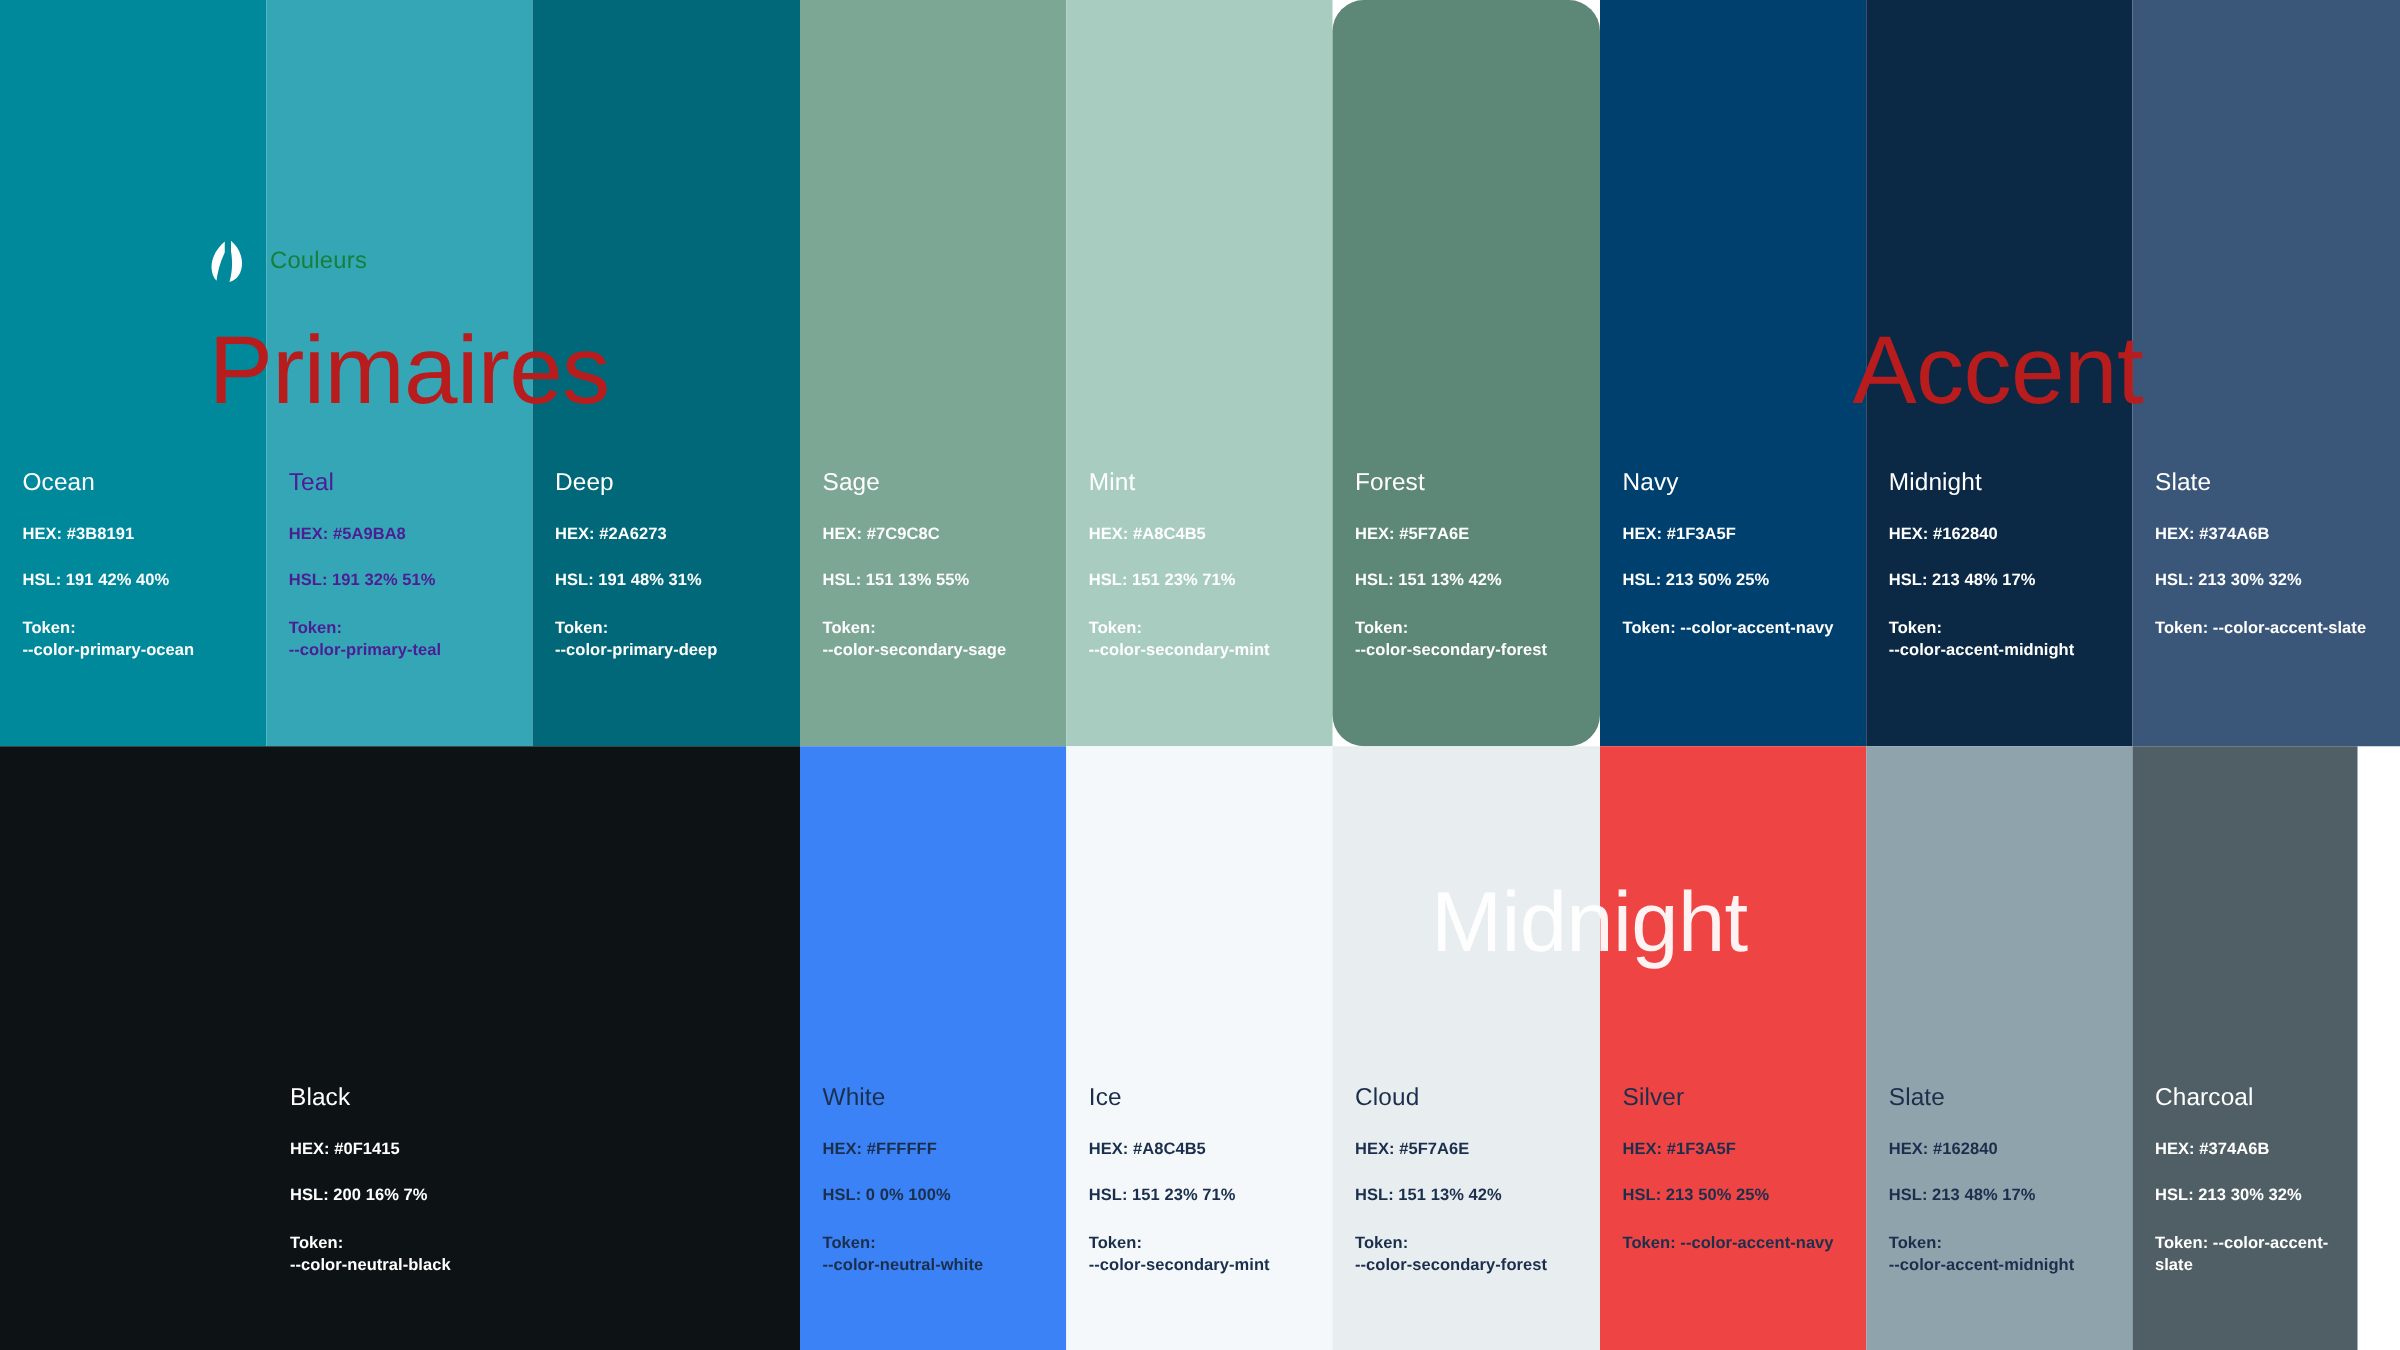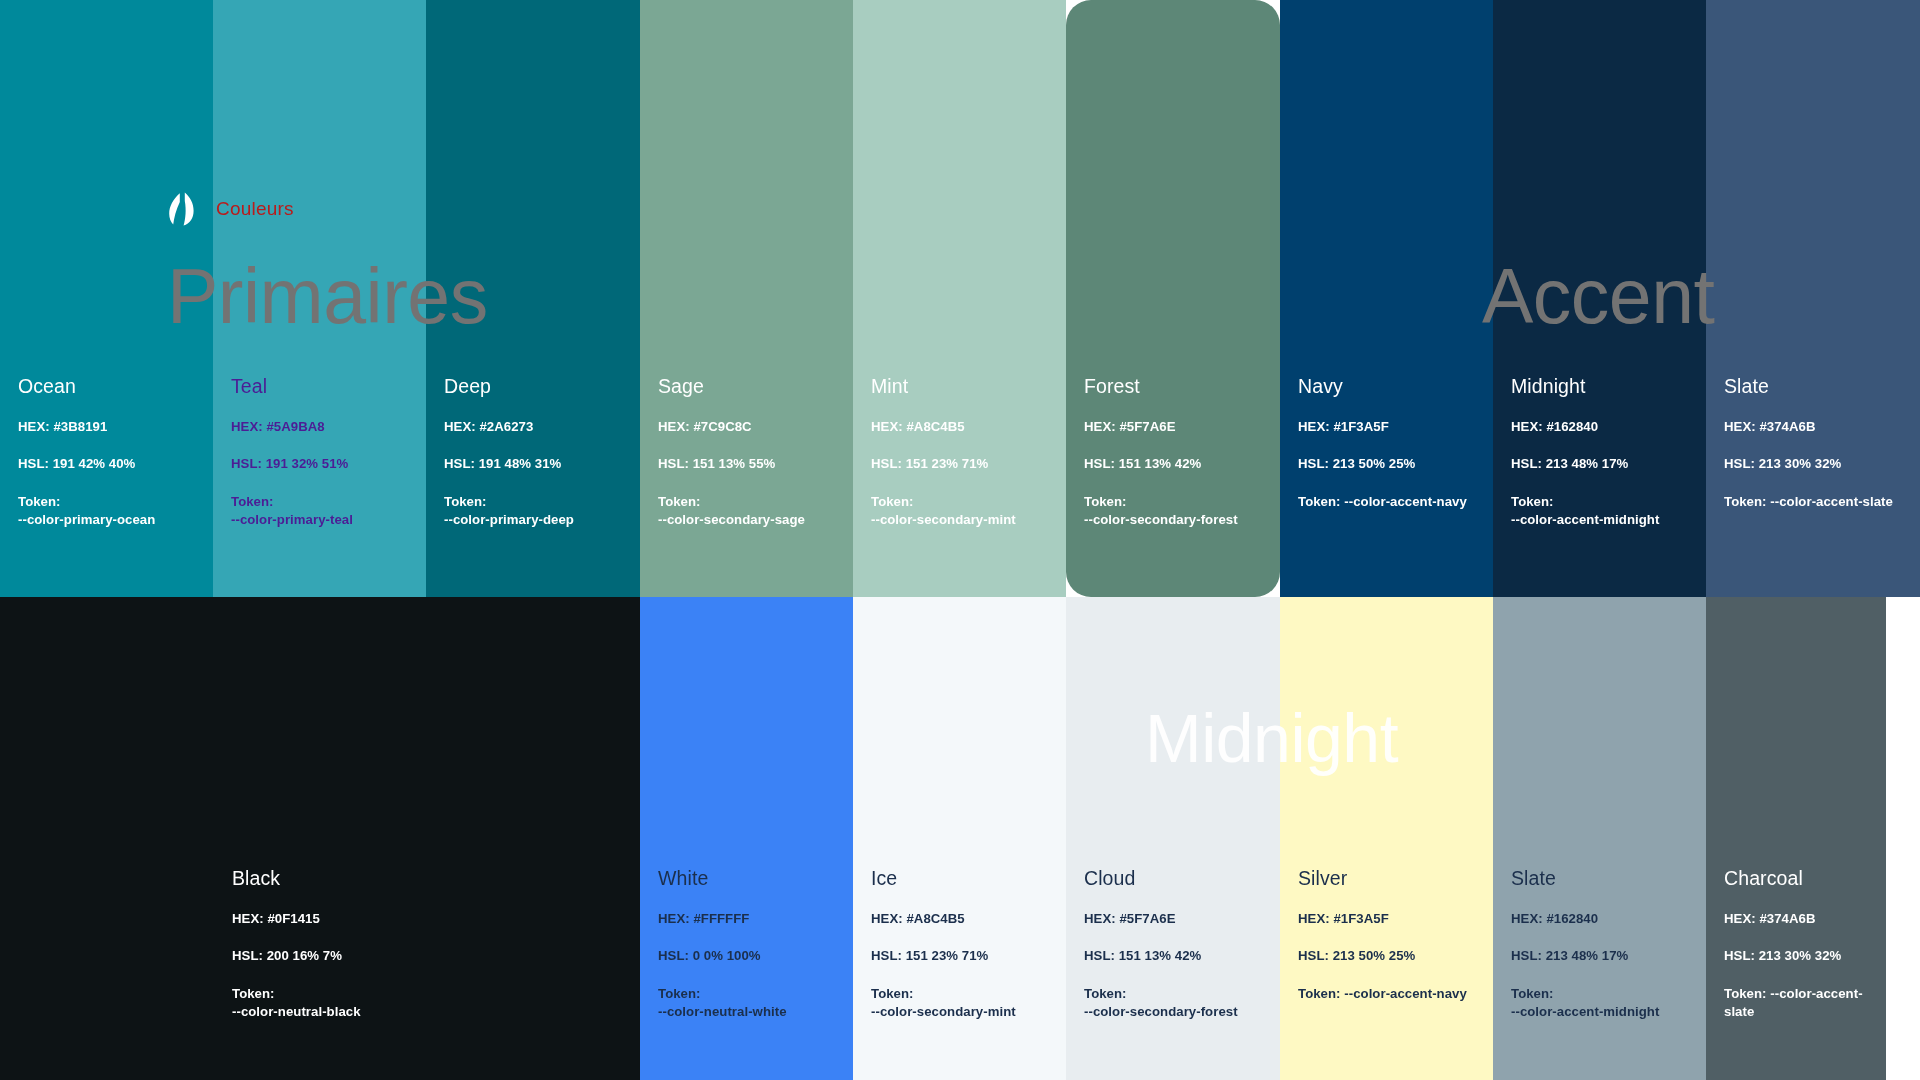--- a/index.html
+++ b/index.html
@@ -54,39 +54,39 @@
     letter-spacing:0.05px;
     line-height:1.42;
     white-space:pre-line;
   }
 
   
   .section-title {
     position:absolute;
     font-weight:300;
     letter-spacing:-0.5px;
-    color:#737373;
+    color:#b91c1c;
     line-height:1;
     white-space:nowrap;
     pointer-events:none;
   }
   #title-primaires { left:167px; top:258px; font-size:77px; }
   #title-accent    { left:1482px; top:258px; font-size:77px; }
   #title-neutres   { left:1145px; top:704px; font-size:68px; color:rgba(255,255,255,0.93); }
 
   
   #brand {
     position:absolute;
     left:168px; top:192px;
     display:flex; align-items:center; gap:18px;
     pointer-events:none;
   }
   #brand .logo-mark { width:30px; height:34px; display:block; }
   #brand .brand-label {
-    font-size:19px; font-weight:400; color:#b91c1c; letter-spacing:0.2px;
+    font-size:19px; font-weight:400; color:#15803d; letter-spacing:0.2px;
   }
 </style>
 </head>
 <body>
 
 <div id="board">
 
   <div class="row row-top" id="row-top">
       <div class="swatch" style="width: 213px; background: rgb(0, 137, 155);">
         <div class="info" style="color: rgb(255, 255, 255);">
@@ -199,21 +199,21 @@
       </div>
       <div class="swatch" style="width: 214px; background: rgb(232, 237, 240);">
         <div class="info" style="color: rgb(27, 47, 76);">
           <div class="sw-name">Cloud</div>
           <div class="sw-line">HEX: #5F7A6E</div>
           <div class="sw-line">HSL: 151 13% 42%</div>
           <div class="sw-token">Token:
 --color-secondary-forest</div>
         </div>
       </div>
-      <div class="swatch" style="width: 213px; background: #fef9c3;">
+      <div class="swatch" style="width: 213px; background: #ef4444;">
         <div class="info" style="color: rgb(27, 47, 76);">
           <div class="sw-name">Silver</div>
           <div class="sw-line">HEX: #1F3A5F</div>
           <div class="sw-line">HSL: 213 50% 25%</div>
           <div class="sw-token">Token: --color-accent-navy</div>
         </div>
       </div>
       <div class="swatch" style="width: 213px; background: rgb(143, 163, 173);">
         <div class="info" style="color: rgb(27, 47, 76);">
           <div class="sw-name">Slate</div>

